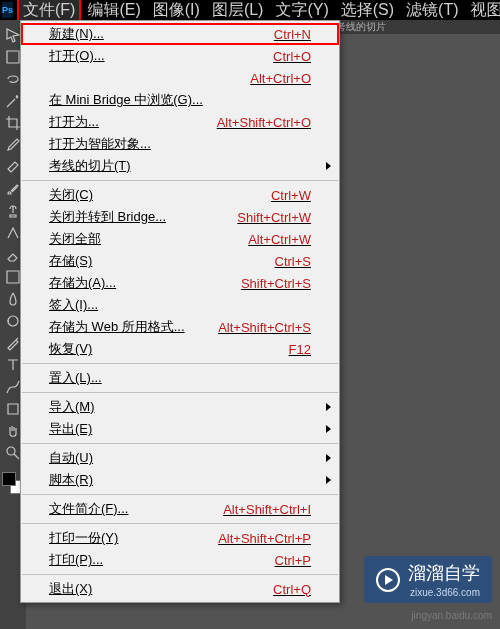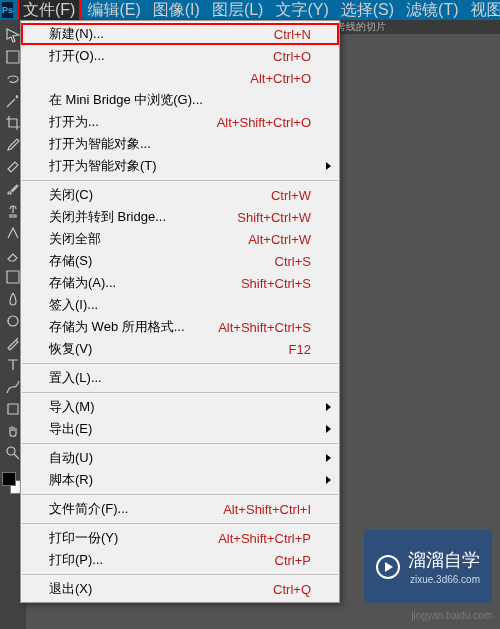--- a/index.html
+++ b/index.html
@@ -8,21 +8,21 @@
       height: 629px;
       background: #535353;
       font-family: "Microsoft YaHei", "SimSun", sans-serif;
       font-size: 12px;
       overflow: hidden;
       position: relative;
     }
     .menubar {
       display: flex;
       align-items: center;
-      background: #0369a1;
+      background: #000000;
       height: 20px;
       padding-left: 2px;
       gap: 0;
     }
     .ps-logo {
       width: 18px;
       height: 16px;
       background: #001e36;
       color: #31a8ff;
       font-weight: bold;
@@ -103,20 +103,21 @@
     }
     .dropdown-menu {
       position: absolute;
       left: 20px;
       top: 20px;
       width: 320px;
       background: #f0f0f0;
       border: 1px solid #999;
       box-shadow: 2px 2px 6px rgba(0,0,0,0.4);
       padding: 2px 0;
+      text-decoration: underline;
     }
     .menu-item {
       display: flex;
       align-items: center;
       height: 22px;
       padding: 0 28px 0 28px;
       cursor: pointer;
       position: relative;
     }
     .menu-item.highlighted {
@@ -148,21 +149,21 @@
       height: 1px;
       background: #c0c0c0;
       margin: 3px 1px;
     }
     .watermark {
       position: absolute;
       right: 8px;
       bottom: 26px;
       background: #2d4f7a;
       color: #fff;
-      padding: 18px 12px;
+      padding: 5px 12px;
       border-radius: 4px;
       display: flex;
       align-items: center;
       gap: 8px;
       font-size: 18px;
     }
     .watermark-play {
       width: 24px; height: 24px;
       border: 2px solid #fff;
       border-radius: 50%;
@@ -340,21 +341,21 @@
       <span class="menu-label">在 Mini Bridge 中浏览(G)...</span>
     </div>
     <div class="menu-item">
       <span class="menu-label">打开为...</span>
       <span class="menu-shortcut">Alt+Shift+Ctrl+O</span>
     </div>
     <div class="menu-item">
       <span class="menu-label">打开为智能对象...</span>
     </div>
     <div class="menu-item">
-      <span class="menu-label">打开为智能对象(T)</span>
+      <span class="menu-label">考线的切片(T)</span>
       <span class="menu-arrow"></span>
     </div>
     <div class="menu-sep"></div>
     <div class="menu-item">
       <span class="menu-label">关闭(C)</span>
       <span class="menu-shortcut">Ctrl+W</span>
     </div>
     <div class="menu-item">
       <span class="menu-label">关闭并转到 Bridge...</span>
       <span class="menu-shortcut">Shift+Ctrl+W</span>

